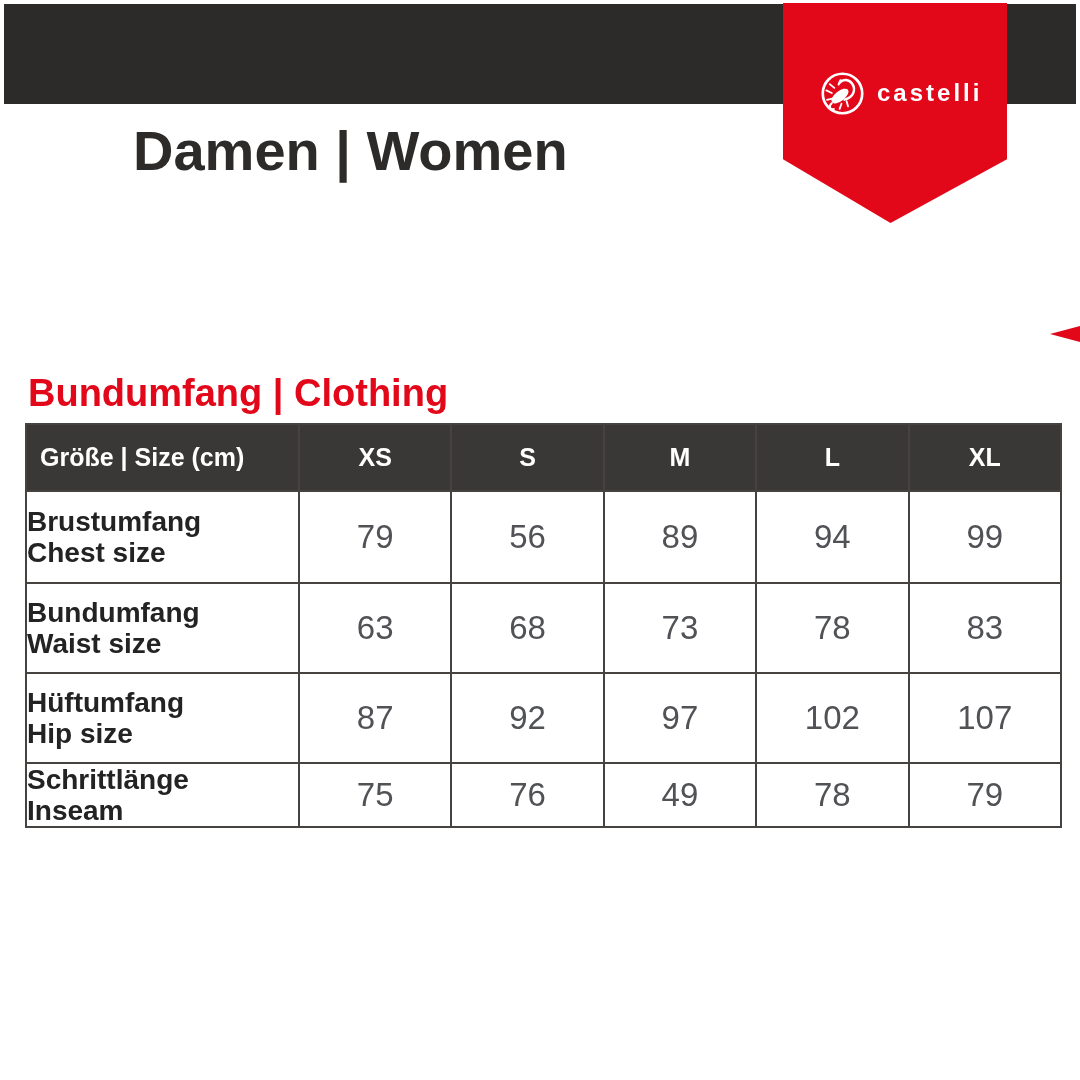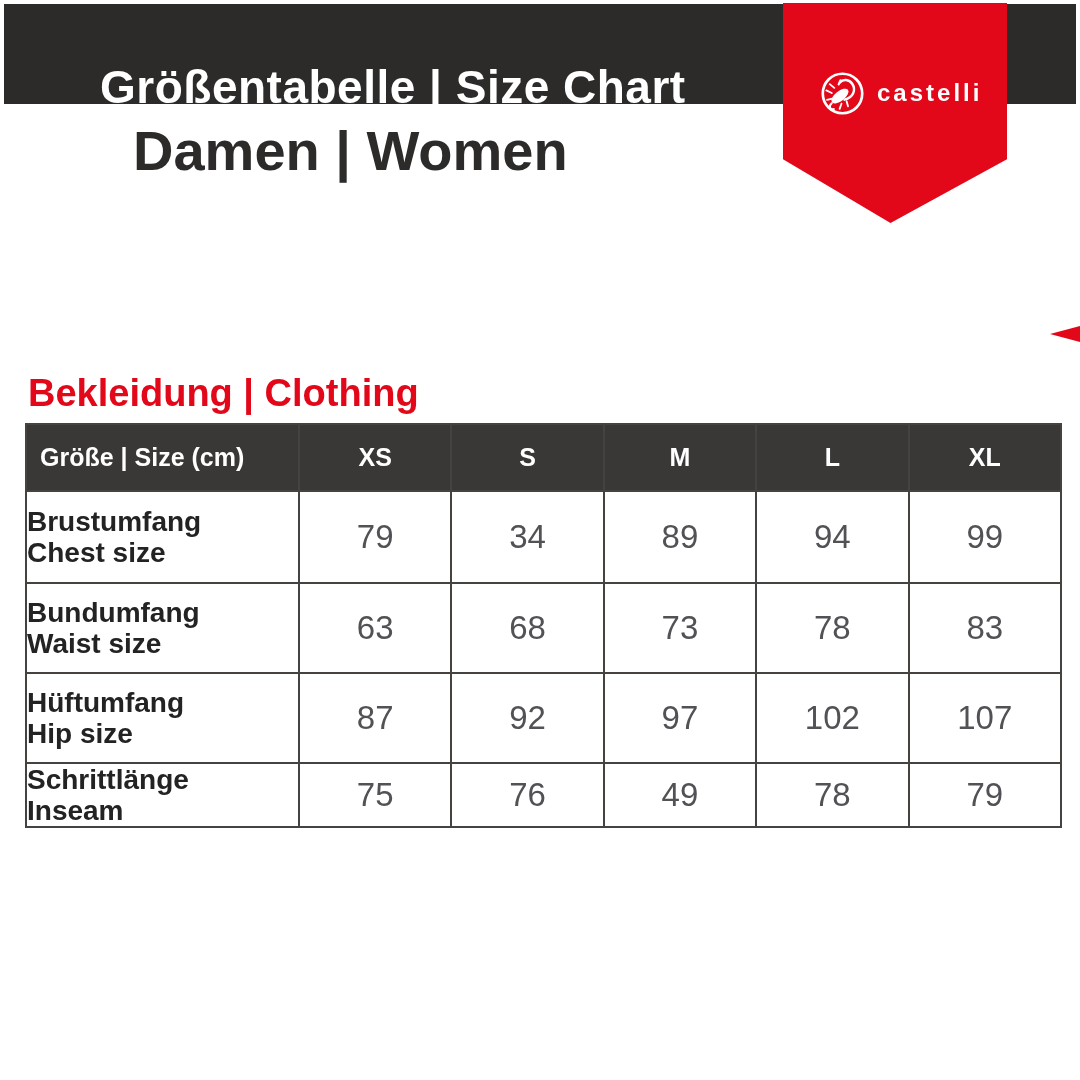--- a/index.html
+++ b/index.html
@@ -77,40 +77,39 @@
   td.value-cell{
     text-align:center;font-size:33px;font-weight:normal;color:#515256;
   }
 </style>
 </head>
 <body>
 
 <div class="canvas">
 
   <div class="top-banner"></div>
-  <div class="banner-title">Größentabelle | Size Chart</div>
   <div class="subtitle">Damen | Women</div>
 
   <div class="pennant">
     <div class="logo-row">
       <svg class="scorpion-badge" viewBox="0 0 46 46" xmlns="http://www.w3.org/2000/svg" aria-hidden="true">
         <circle cx="23" cy="23" r="19.3" fill="none" stroke="#ffffff" stroke-width="2.6"></circle>
         <path d="M25 29 C33.5 27 36.5 19.5 32.5 13.5 C29.5 9 23.5 8.6 20.5 12.2" fill="none" stroke="#ffffff" stroke-width="2.4" stroke-linecap="round"></path>
         <path d="M21 10 L19.2 14.2" fill="none" stroke="#ffffff" stroke-width="2" stroke-linecap="round"></path>
         <ellipse cx="20.5" cy="25.5" rx="10" ry="4.8" transform="rotate(-38 20.5 25.5)" fill="#ffffff"></ellipse>
         <path d="M15 17.5 L10.5 13.8 M12.5 22.5 L7.2 20 M13 28 L7.8 29.2 M22 33 L20.2 38 M27 30.5 L28.4 35.5" fill="none" stroke="#ffffff" stroke-width="1.8" stroke-linecap="round"></path>
         <path d="M12.5 32.5 C9 35.5 10.8 39.3 14.5 38.2" fill="none" stroke="#ffffff" stroke-width="2" stroke-linecap="round"></path>
       </svg>
       <span class="wordmark">castelli</span>
     </div>
   </div>
 
   <div class="edge-marker"></div>
 
-  <div class="section-heading">Bekleidung | Clothing</div>
+  <div class="section-heading">Bundumfang | Clothing</div>
 
   <div class="table-wrap">
     <table class="size-table">
       <colgroup>
         <col class="c-label">
           <col class="c-size">
           <col class="c-size">
         <col class="c-size">
           <col class="c-size">
           <col class="c-size">
@@ -125,21 +124,21 @@
           <th>XL</th>
         </tr>
       </thead>
       <tbody>
         <tr class="row-0">
           <td class="label-cell">
             <div>Brustumfang</div>
             <div>Chest size</div>
           </td>
           <td class="value-cell">79</td>
-          <td class="value-cell">34</td>
+          <td class="value-cell">56</td>
           <td class="value-cell">89</td>
           <td class="value-cell">94</td>
           <td class="value-cell">99</td>
         </tr>
         <tr class="row-1">
           <td class="label-cell">
             <div>Bundumfang</div>
             <div>Waist size</div>
           </td>
           <td class="value-cell">63</td>

